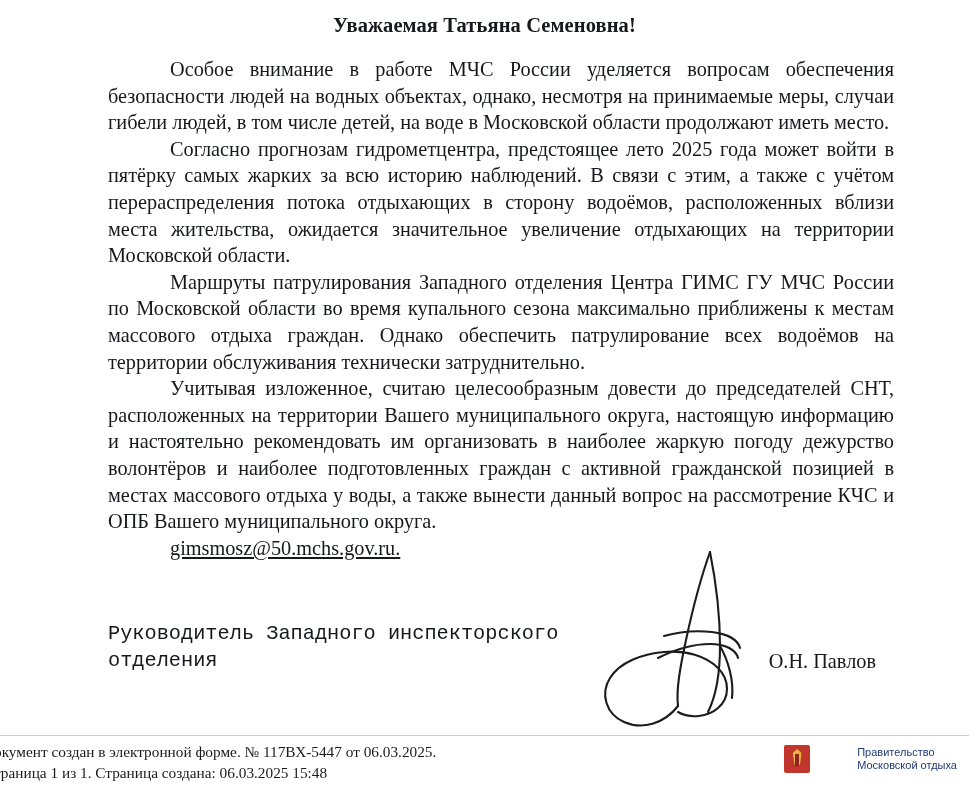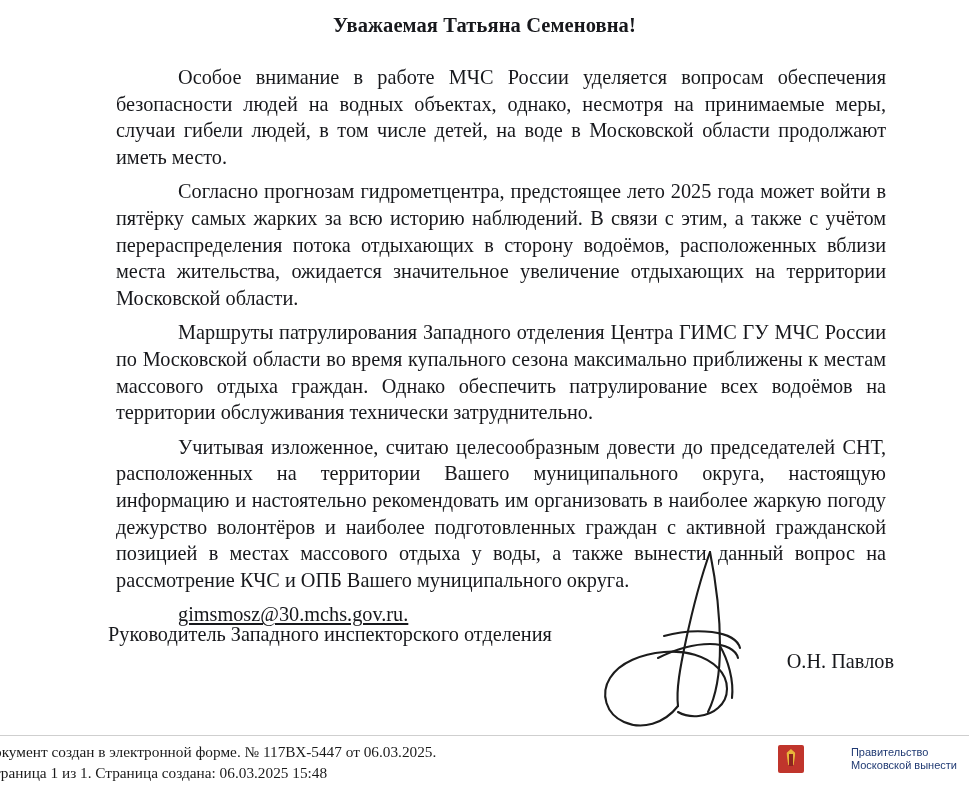--- a/index.html
+++ b/index.html
@@ -40,21 +40,21 @@
     position: absolute;
     left: 108px;
     top: 56px;
     width: 786px;
     font-size: 20.3px;
     line-height: 26.6px;
     text-align: justify;
     text-justify: inter-word;
   }
   .content p {
-    margin: 8px;
+    margin: 0;
     text-indent: 62px;
     hyphens: none;
   }
   .email-line {
     margin: 0;
     text-indent: 0;
   }
   .email {
     text-decoration: underline;
   }
@@ -63,24 +63,25 @@
   .sign-block {
     position: absolute;
     left: 108px;
     top: 621px;
     width: 786px;
     font-size: 20.3px;
     line-height: 26.6px;
   }
   .sign-lines {
     width: 500px;
+    font-family: Liberation Mono, monospace;
   }
   .sign-name {
     position: absolute;
-    right: 0;
+    right: 18px;
     top: 26.6px;
     white-space: nowrap;
   }
 
   
   .signature-graphic {
     position: absolute;
     left: 560px;
     top: 540px;
     width: 230px;
@@ -161,21 +162,21 @@
 <div class="page">
 
   <div class="salutation">Уважаемая Татьяна Семеновна!</div>
 
   <div class="content">
     <p>Особое внимание в работе МЧС России уделяется вопросам обеспечения безопасности людей на водных объектах, однако, несмотря на принимаемые меры, случаи гибели людей, в том числе детей, на воде в Московской области продолжают иметь место.</p>
     <p>Согласно прогнозам гидрометцентра, предстоящее лето 2025 года может войти в пятёрку самых жарких за всю историю наблюдений. В связи с этим, а также с учётом перераспределения потока отдыхающих в сторону водоёмов, расположенных вблизи места жительства, ожидается значительное увеличение отдыхающих на территории Московской области.</p>
     <p>Маршруты патрулирования Западного отделения Центра ГИМС ГУ МЧС России по Московской области во время купального сезона максимально приближены к местам массового отдыха граждан. Однако обеспечить патрулирование всех водоёмов на территории обслуживания технически затруднительно.</p>
     <p>Учитывая изложенное, считаю целесообразным довести до председателей СНТ, расположенных на территории Вашего муниципального округа, настоящую информацию и настоятельно рекомендовать им организовать в наиболее жаркую погоду дежурство волонтёров и наиболее подготовленных граждан с активной гражданской позицией в местах массового отдыха у воды, а также вынести данный вопрос на рассмотрение КЧС и ОПБ Вашего муниципального округа.</p>
     <p class="email-line">
-      <span class="email">gimsmosz@30.mchs.gov.ru.</span>
+      <span class="email">gimsmosz@50.mchs.gov.ru.</span>
     </p>
   </div>
 
   <svg class="signature-graphic" viewBox="0 0 230 200">
     <g fill="none" stroke="#1c1c1c" stroke-width="2.1" stroke-linecap="round" stroke-linejoin="round">
       <path d="M150 12 C140 40 132 72 126 100 C120 128 116 150 118 166"></path>
       <path d="M150 12 C156 42 160 76 160 106 C160 134 156 156 148 172"></path>
       <path d="M104 96 C118 92 134 90 152 92 C168 94 178 100 180 108"></path>
       <path d="M98 118 C114 110 132 104 150 104 C166 104 176 110 178 118"></path>
       <path d="M118 166 C104 184 82 190 64 182 C46 174 40 154 50 138 C60 122 82 114 104 112 C126 110 146 116 158 128 C170 140 170 158 158 168 C148 177 130 179 118 172"></path>
@@ -192,18 +193,18 @@
 
   <div class="footer">
     <div class="footer-text">
       <div>окумент создан в электронной форме. № 117ВХ-5447 от 06.03.2025.</div>
       <div>траница 1 из 1. Страница создана: 06.03.2025 15:48</div>
     </div>
     <div class="footer-right">
       <div class="coat"></div>
       <div class="gov-label">
         <div>Правительство</div>
-        <div>Московской вынести</div>
+        <div>Московской отдыха</div>
       </div>
     </div>
   </div>
 
 </div>
 
 </body></html>

